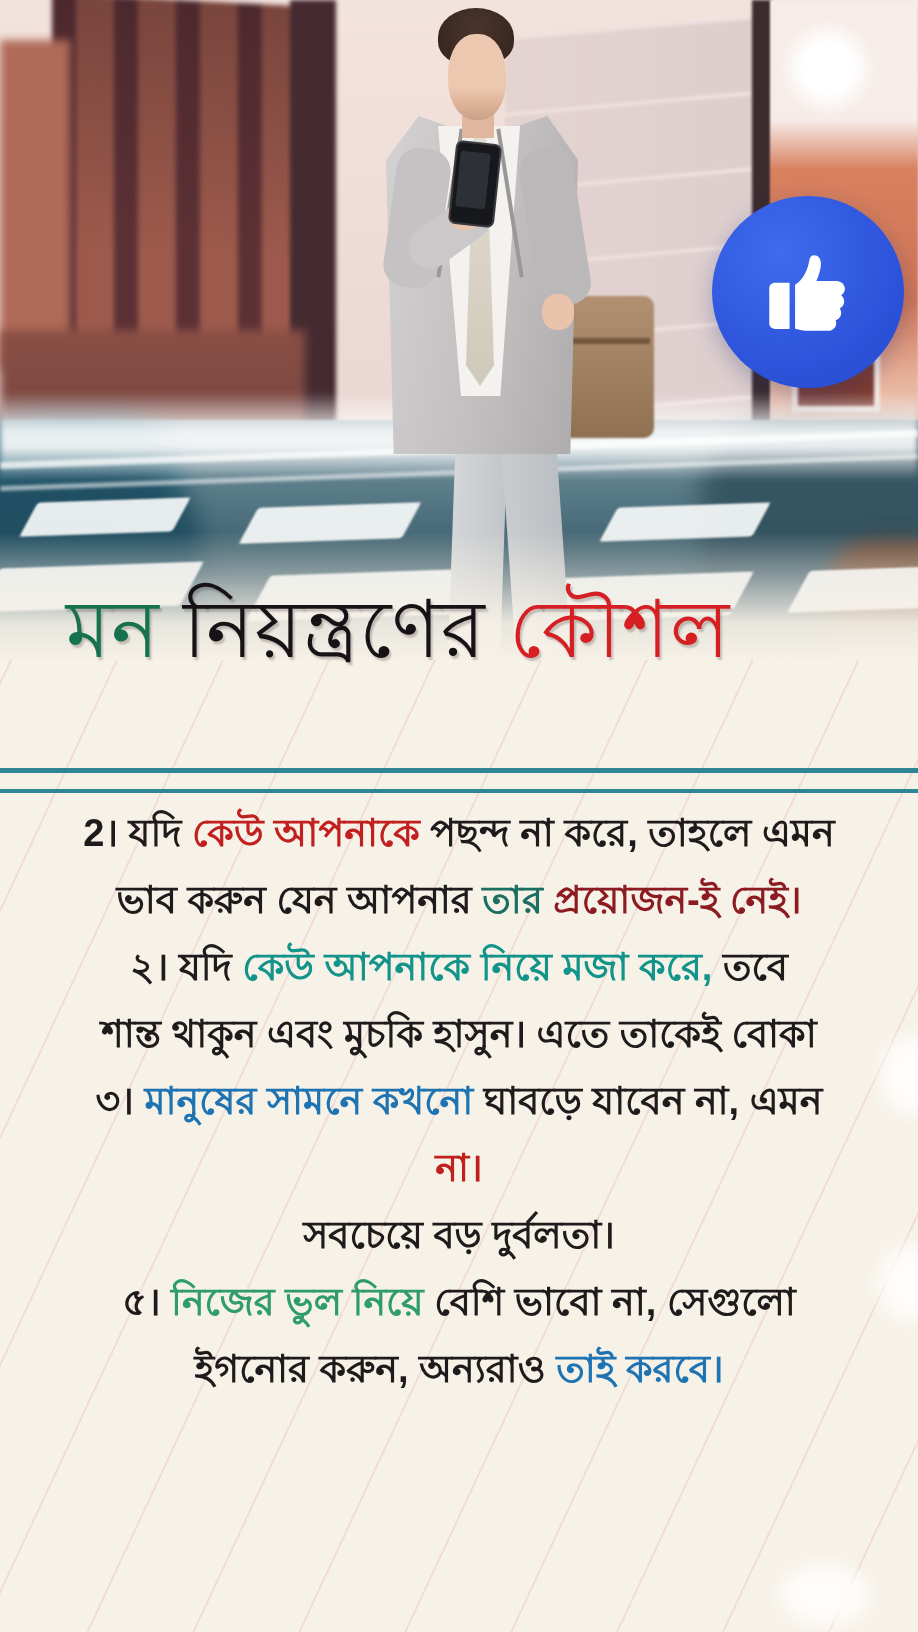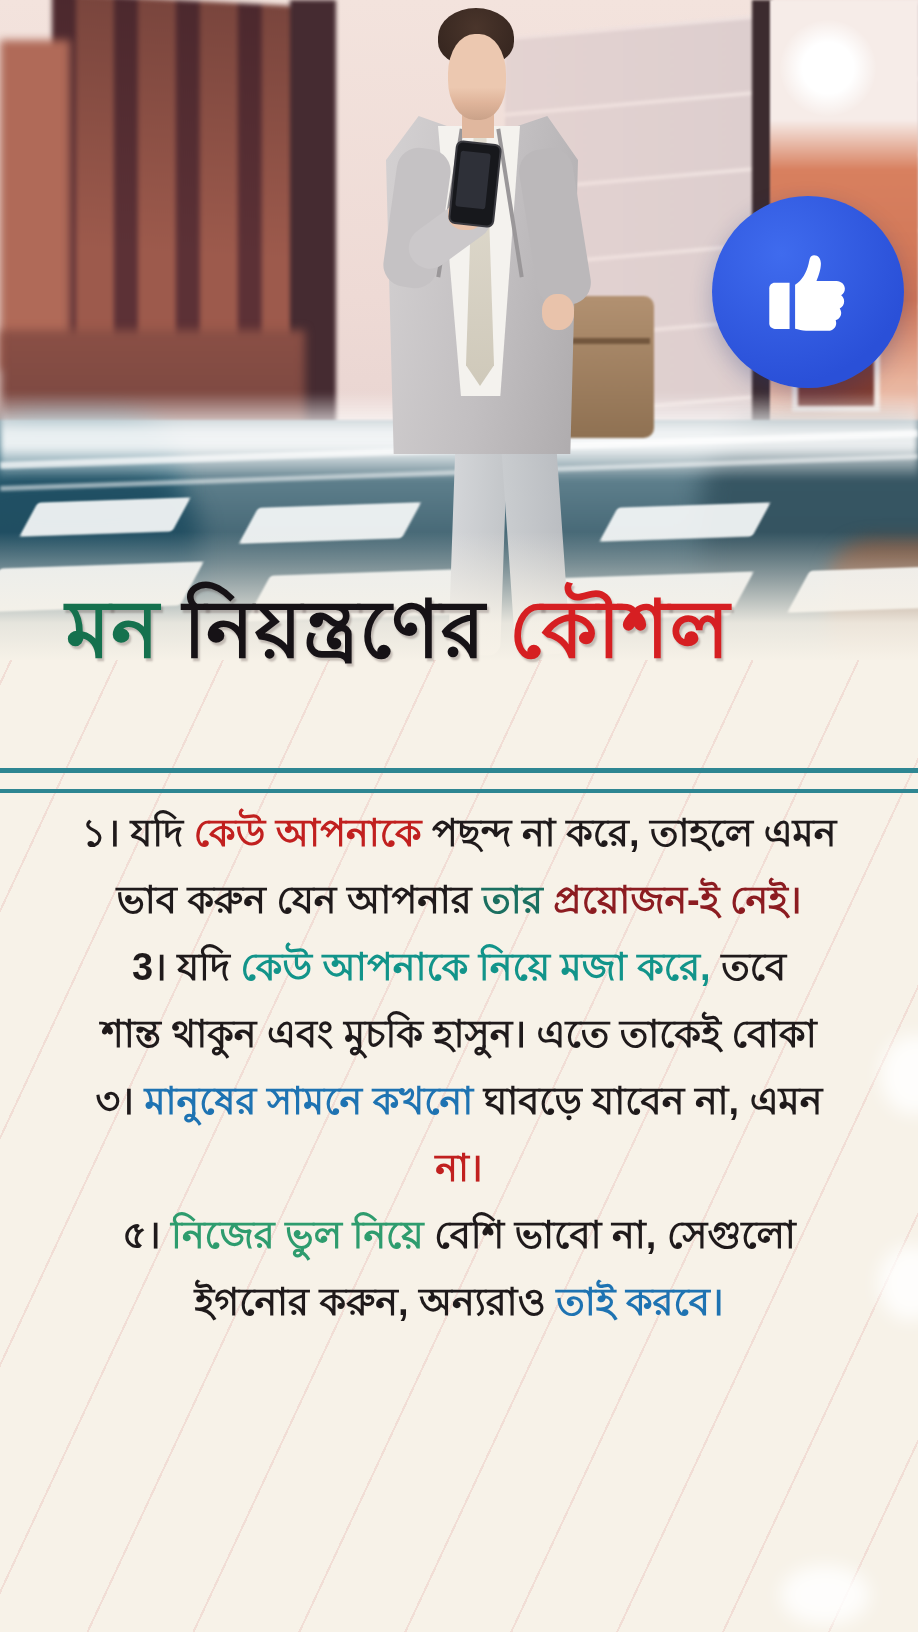--- a/index.html
+++ b/index.html
@@ -79,21 +79,21 @@
   .leg2{left:508px;top:430px;width:55px;height:225px;background:linear-gradient(90deg,#c9ccCF,#bbbec2);border-radius:12px;transform:rotate(-4deg);}
   .photo-fade{left:0;top:532px;width:918px;height:130px;
     background:linear-gradient(180deg,rgba(247,242,232,0),rgba(247,242,232,.92) 70%,#f7f2e8 100%);}
   
   .like{left:712px;top:196px;width:192px;height:192px;border-radius:50%;
     background:radial-gradient(circle at 36% 30%,#3f6bee,#2a50d8 72%);
     box-shadow:0 8px 22px rgba(25,45,120,.28);display:flex;align-items:center;justify-content:center;}
   
   .wm{background:rgba(255,255,255,.85);border-radius:50%;filter:blur(9px);}
   
-  .title{left:0;top:584px;width:796px;text-align:center;font-size:80px;font-weight:700;
+  .title{left:0;top:584px;width:796px;text-align:center;font-size:80px;font-weight:400;
     letter-spacing:1px;white-space:nowrap;line-height:1.15;}
   .title span{text-shadow:2px 3px 2px rgba(60,40,40,.25);}
   
   .rule{left:0;top:768px;width:918px;height:16px;
     border-top:5px solid #2e8692;border-bottom:4px solid #2e8692;}
   
   .tips{left:20px;top:800px;width:878px;text-align:center;font-size:38px;font-weight:700;
     color:#1f1a1b;line-height:67px;}
   .tips .line{white-space:nowrap;}
 </style>
@@ -161,23 +161,24 @@
 
   <div class="abs wm" style="left:880px;top:1035px;width:70px;height:80px;"></div>
   <div class="abs wm" style="left:878px;top:1245px;width:66px;height:76px;"></div>
   <div class="abs wm" style="left:780px;top:1565px;width:90px;height:60px;"></div>
 
   <div class="abs title" id="title-text"><span style="color: rgb(21, 113, 78);">মন </span><span style="color: rgb(22, 18, 22);">নিয়ন্ত্রণের </span><span style="color: rgb(214, 31, 34);">কৌশল</span></div>
 
   <div class="abs rule"></div>
 
   <div class="abs tips" id="tips">
-      <div class="line"><span style="color: rgb(31, 26, 27);">১। যদি </span><span style="color: rgb(193, 32, 31);">কেউ আপনাকে</span><span style="color: rgb(31, 26, 27);"> পছন্দ না করে, তাহলে এমন</span></div>
+      <div class="line"><span style="color: rgb(31, 26, 27);">2। যদি </span><span style="color: rgb(193, 32, 31);">কেউ আপনাকে</span><span style="color: rgb(31, 26, 27);"> পছন্দ না করে, তাহলে এমন</span></div>
       <div class="line"><span style="color: rgb(31, 26, 27);">ভাব করুন যেন আপনার </span><span style="color: rgb(27, 111, 96);">তার </span><span style="color: rgb(140, 28, 33); margin-top: 18px;">প্রয়োজন-ই নেই।</span></div>
-      <div class="line"><span style="color: rgb(31, 26, 27);">3। যদি </span><span style="color: rgb(18, 148, 138);">কেউ আপনাকে নিয়ে মজা করে,</span><span style="color: rgb(31, 26, 27);"> তবে</span></div>
+      <div class="line"><span style="color: rgb(31, 26, 27);">২। যদি </span><span style="color: rgb(18, 148, 138);">কেউ আপনাকে নিয়ে মজা করে,</span><span style="color: rgb(31, 26, 27);"> তবে</span></div>
       <div class="line"><span style="color: rgb(31, 26, 27);">শান্ত থাকুন এবং মুচকি হাসুন। এতে তাকেই বোকা</span></div>
       <div class="line"><span style="color: rgb(31, 26, 27);">৩। </span><span style="color: rgb(30, 115, 178);">মানুষের সামনে কখনো</span><span style="color: rgb(31, 26, 27);"> ঘাবড়ে যাবেন না, এমন</span></div>
       <div class="line"><span style="color: rgb(193, 32, 31);">না।</span></div>
+      <div class="line"><span style="color: rgb(31, 26, 27);">সবচেয়ে বড় দুর্বলতা।</span></div>
       <div class="line"><span style="color: rgb(31, 26, 27);">৫। </span><span style="color: rgb(46, 156, 110);">নিজের ভুল নিয়ে</span><span style="color: rgb(31, 26, 27);"> বেশি ভাবো না, সেগুলো</span></div>
       <div class="line"><span style="color: rgb(31, 26, 27);">ইগনোর করুন, অন্যরাও </span><span style="color: rgb(30, 115, 178); text-align: center;">তাই করবে।</span></div>
     </div>
 
 </div>
 
 </body></html>

